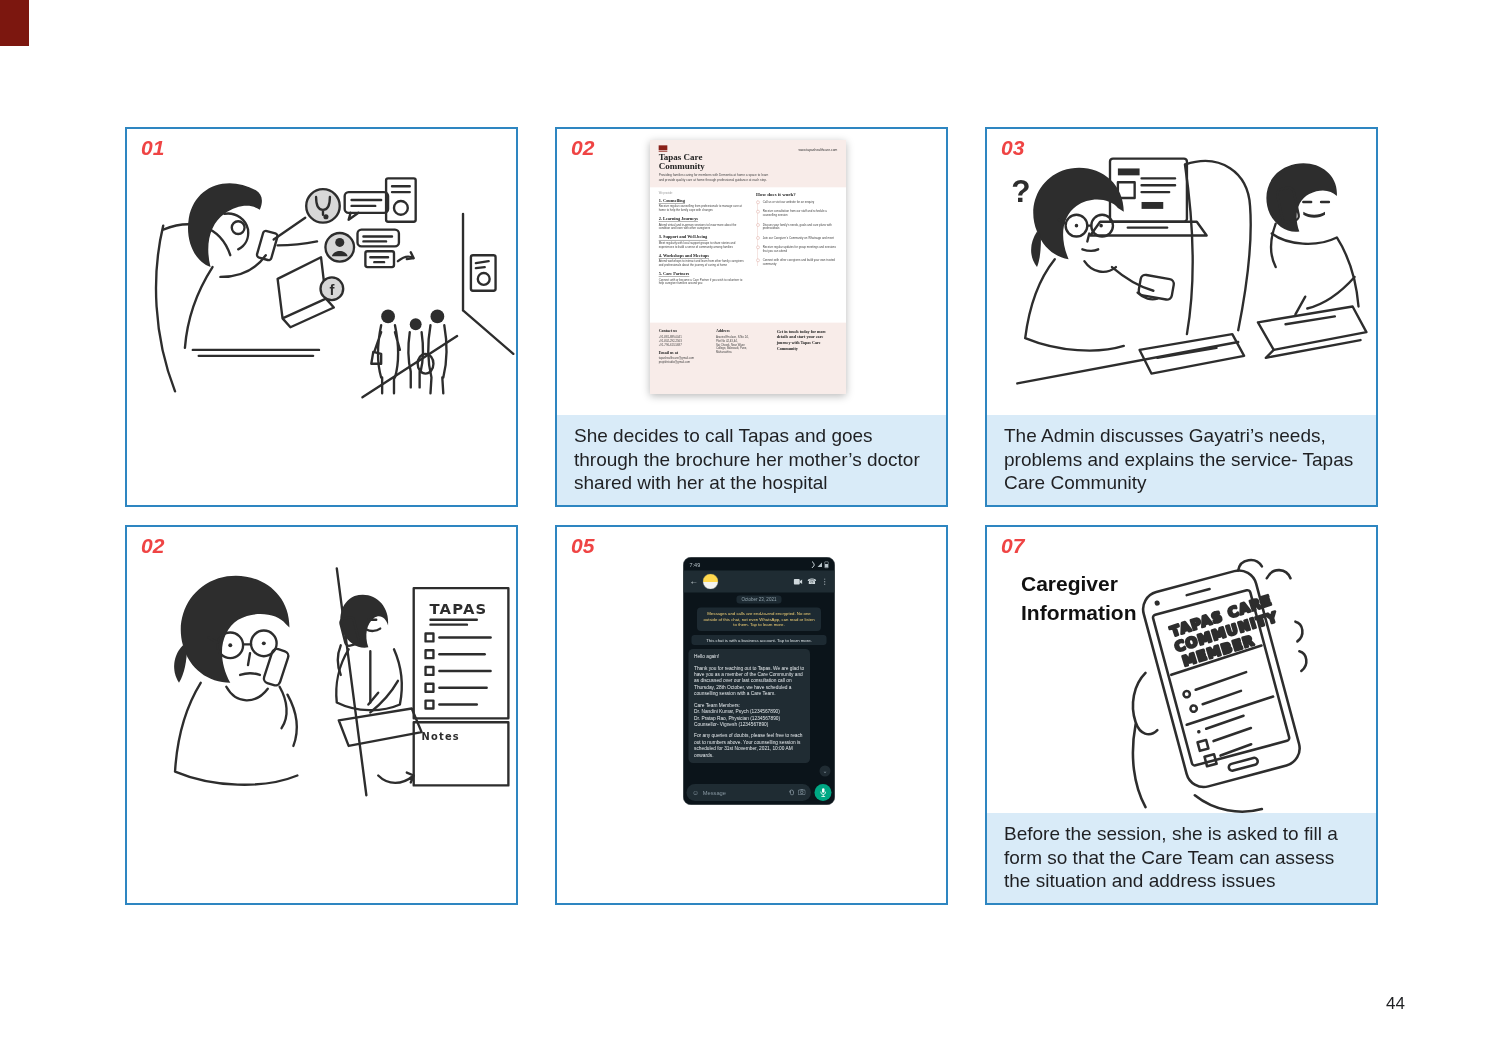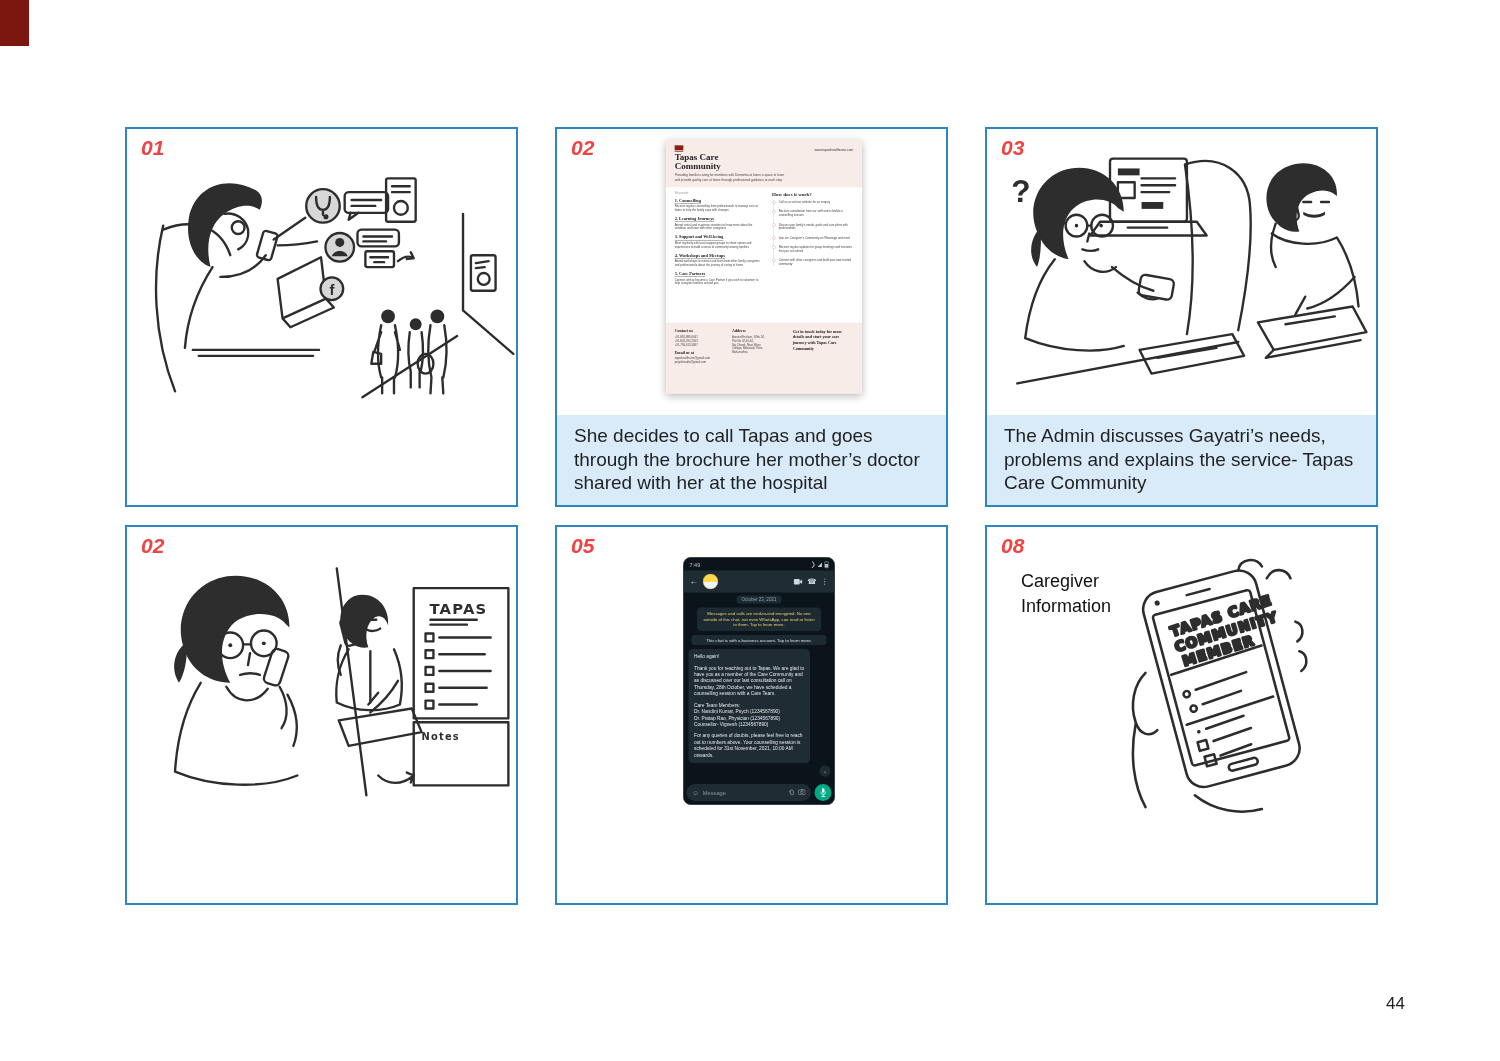--- a/index.html
+++ b/index.html
@@ -13,21 +13,21 @@
   .caption{position:absolute;left:0;right:0;bottom:0;height:90px;background:#d9ebf8;
            padding:9px 16px 0 17px;box-sizing:border-box;font-size:19px;line-height:23.5px;color:#1f2023;}
   .p1{left:125px;top:127px}.p2{left:555px;top:127px}.p3{left:985px;top:127px}
   .p4{left:125px;top:525px}.p5{left:555px;top:525px}.p6{left:985px;top:525px}
   .page-num{position:absolute;left:1386px;top:994px;font-size:17px;color:#1f2023;}
 
   svg text{font-family:"Liberation Sans",sans-serif;}
   .hand{font-family:"DejaVu Sans",sans-serif;font-weight:700;letter-spacing:1.2px;}
 
   
-  .brochure-wrap{position:absolute;left:93px;top:11px;width:196px;height:254px;margin-left:16px;}
+  .brochure-wrap{position:absolute;left:93px;top:11px;width:196px;height:254px;}
   .brochure{width:588px;height:762px;transform:scale(0.3333);transform-origin:0 0;background:#ffffff;
             box-shadow:0 6px 24px rgba(0,0,0,.28);font-family:"Liberation Serif",serif;color:#222;}
   .b-head{background:#f8ece9;padding:16px 26px 12px 26px;height:142px;box-sizing:border-box;position:relative;}
   .b-logo{width:26px;height:14px;background:#8a2018;position:relative;}
   .b-logo:after{content:"";position:absolute;left:0;top:16px;width:26px;height:3px;background:#8a2018;}
   .b-url{position:absolute;right:26px;top:24px;font-family:"Liberation Sans",sans-serif;font-size:10px;color:#333;}
   .b-title{font-size:27px;font-weight:700;line-height:1.08;width:220px;margin-top:6px;}
   .b-tag{font-family:"Liberation Sans",sans-serif;font-size:9.5px;color:#444;width:340px;margin-top:6px;line-height:1.3;}
   .b-body{display:flex;gap:26px;padding:14px 26px 10px 26px;background:#fff;height:406px;box-sizing:border-box;}
   .b-left{width:266px;}
@@ -71,21 +71,21 @@
           font-size:9.6px;line-height:1.34;color:#e4e9ec;}
   .bpara{margin-bottom:10px;}
   .bpara:last-child{margin-bottom:0;}
   .scrollbtn{position:absolute;right:8px;bottom:56px;width:22px;height:22px;border-radius:50%;background:#202c33;
              color:#8696a0;display:flex;align-items:center;justify-content:center;font-size:12px;}
   .inputbar{position:absolute;left:6px;right:6px;bottom:7px;display:flex;gap:7px;align-items:center;}
   .pill{flex:1;height:34px;background:#1f2c33;border-radius:18px;display:flex;align-items:center;gap:7px;padding:0 11px;color:#8696a0;}
   .hint{flex:1;font-size:11.5px;color:#8696a0;}
   .micbtn{width:34px;height:34px;border-radius:50%;background:#00a884;display:flex;align-items:center;justify-content:center;}
 
-  .cg-head{position:absolute;left:34px;top:42px;font-size:18px;font-weight:400;line-height:1.4;width:130px;color:#111;}
+  .cg-head{position:absolute;left:34px;top:42px;font-size:21px;font-weight:700;line-height:1.4;width:130px;color:#111;}
 </style>
 </head>
 <body>
 
 <div class="page">
   <div class="corner-marker"></div>
 
   <div class="panel p1">
     <div class="illus">
       <svg viewBox="0 0 389 290" width="389" height="286">
@@ -406,17 +406,18 @@
             <text x="203" y="132" class="hand" font-size="14" fill="#2d2d2d" transform="rotate(-2 203 132)">MEMBER</text>
           </g>
           <path d="M252,44 C254,32 270,30 276,40 M281,52 C287,40 301,42 305,52"></path>
           <path d="M310,96 C318,98 320,110 312,116 M314,126 C322,128 324,140 316,146"></path>
           <path d="M158,148 C146,160 142,180 148,198 C152,210 162,214 170,206"></path>
           <path d="M148,200 C142,232 146,262 158,284"></path>
           <path d="M208,272 C228,288 254,292 276,286"></path>
         </g>
       </svg>
     </div>
-    <div class="panel-number">08</div>
+    <div class="panel-number">07</div>
+    <div class="caption">Before the session, she is asked to fill a form so that the Care Team can assess the situation and address issues</div>
   </div>
 
   <div class="page-num">44</div>
 </div>
 
 </body></html>

